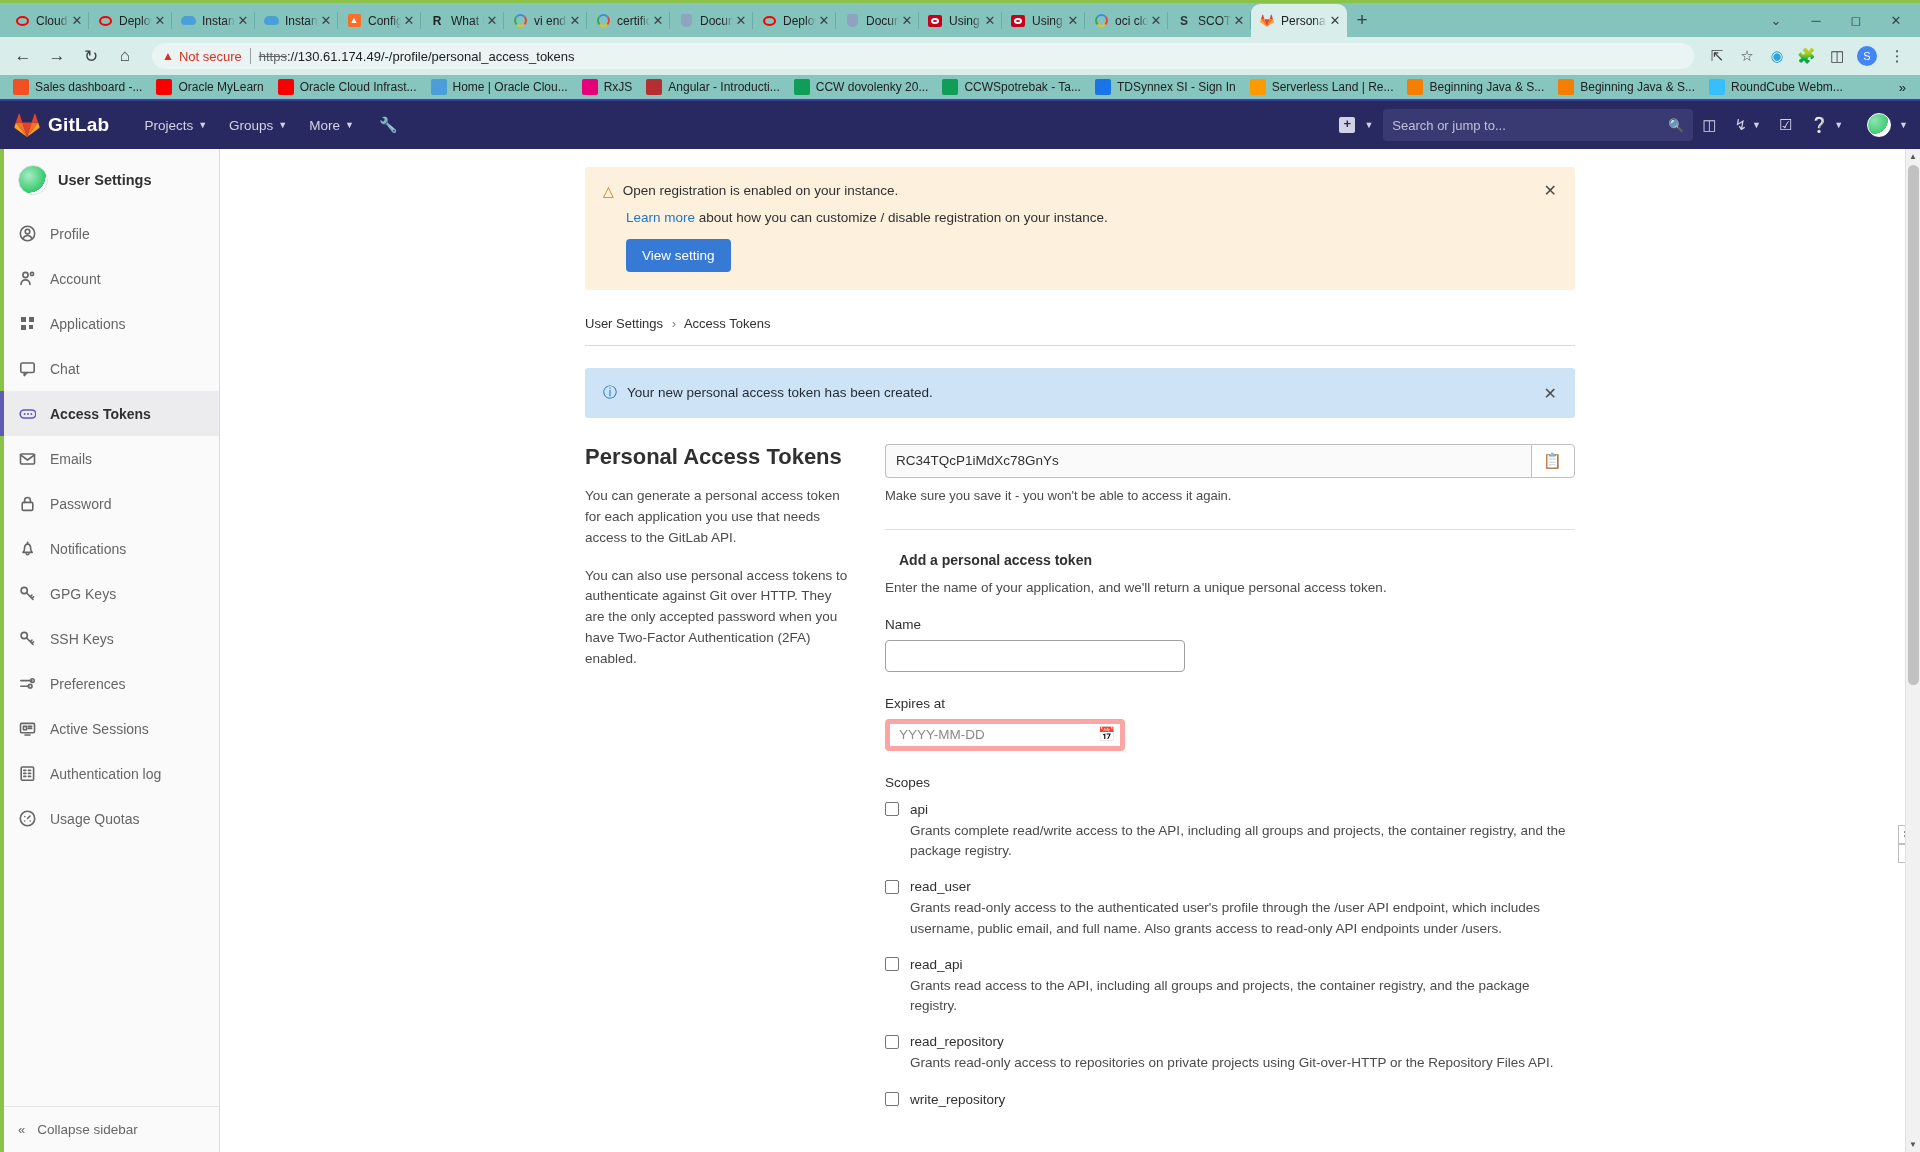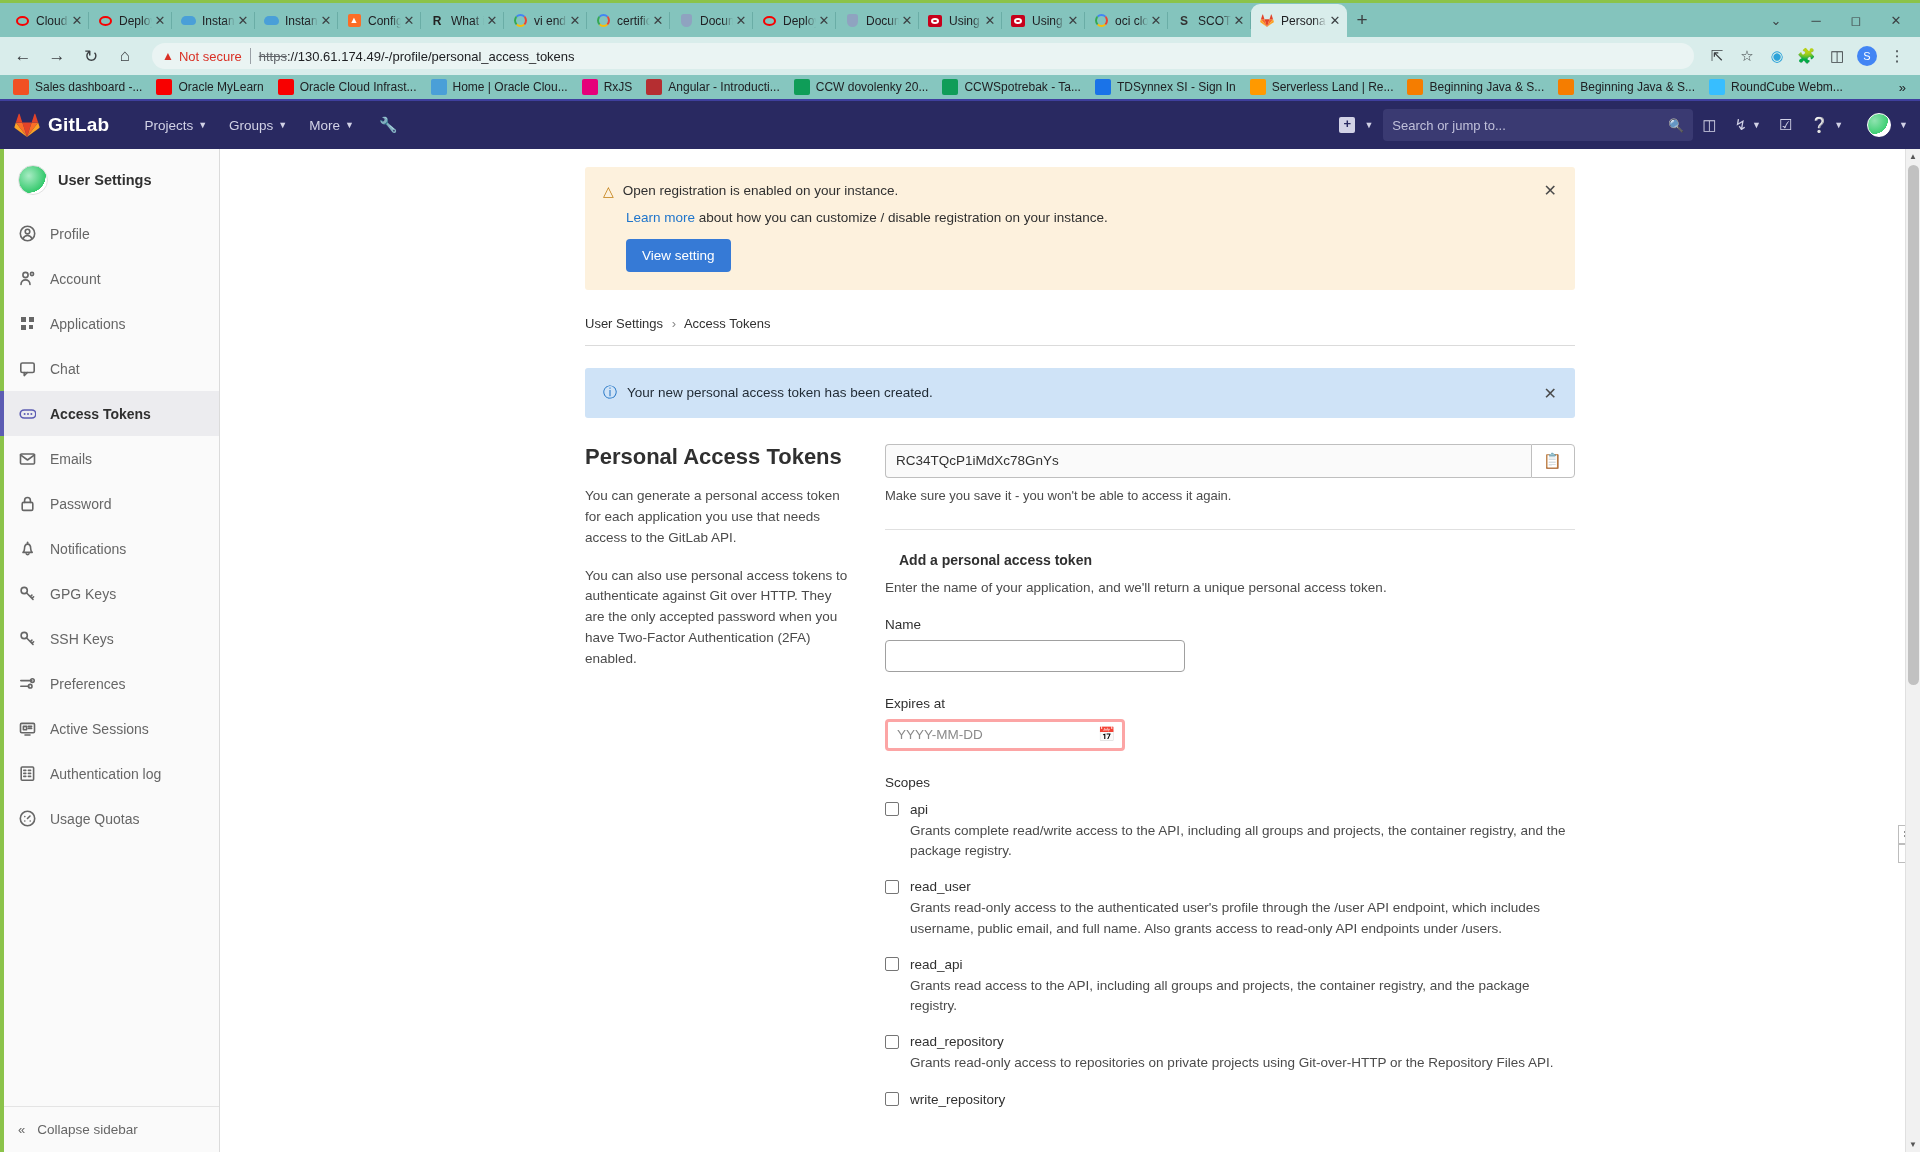--- a/index.html
+++ b/index.html
@@ -179,21 +179,21 @@
   .sub-h { font-size:14px; font-weight:600; color:#303030; margin-bottom: 12px; margin-left: 14px; }
   .sub-p { font-size:13.5px; color:#4b4b4b; margin-bottom: 22px; }
 
   .field-label { font-size:13.5px; color:#303030; margin-bottom: 8px; }
   .text-input {
     width: 300px; height: 32px; border:1px solid #a0a0a0; border-radius:4px;
     padding: 0 9px; font-size:13.5px; font-family:"Liberation Sans", sans-serif; color:#303030;
   }
   .date-wrap { position:relative; width: 240px; }
   .date-input {
-    width: 240px; height: 32px; border:3px solid #fca5a5; border-radius:4px;
+    width: 240px; height: 32px; border:5px solid #fca5a5; border-radius:4px;
     padding: 0 32px 0 9px; font-size:13.5px; font-family:"Liberation Sans", sans-serif; color:#303030;
   }
   .date-input::placeholder { color:#8a8a8a; }
   .cal-ico { position:absolute; right:9px; top:7px; font-size:14px; color:#4b4b4b; }
   .mt24 { margin-top: 24px; }
 
   .scopes-h { font-size:13.5px; color:#303030; font-weight:500; margin: 24px 0 12px 0; }
   .scope { margin-bottom: 18px; }
   .scope-top { display:flex; align-items:center; }
   .scope-cb {

